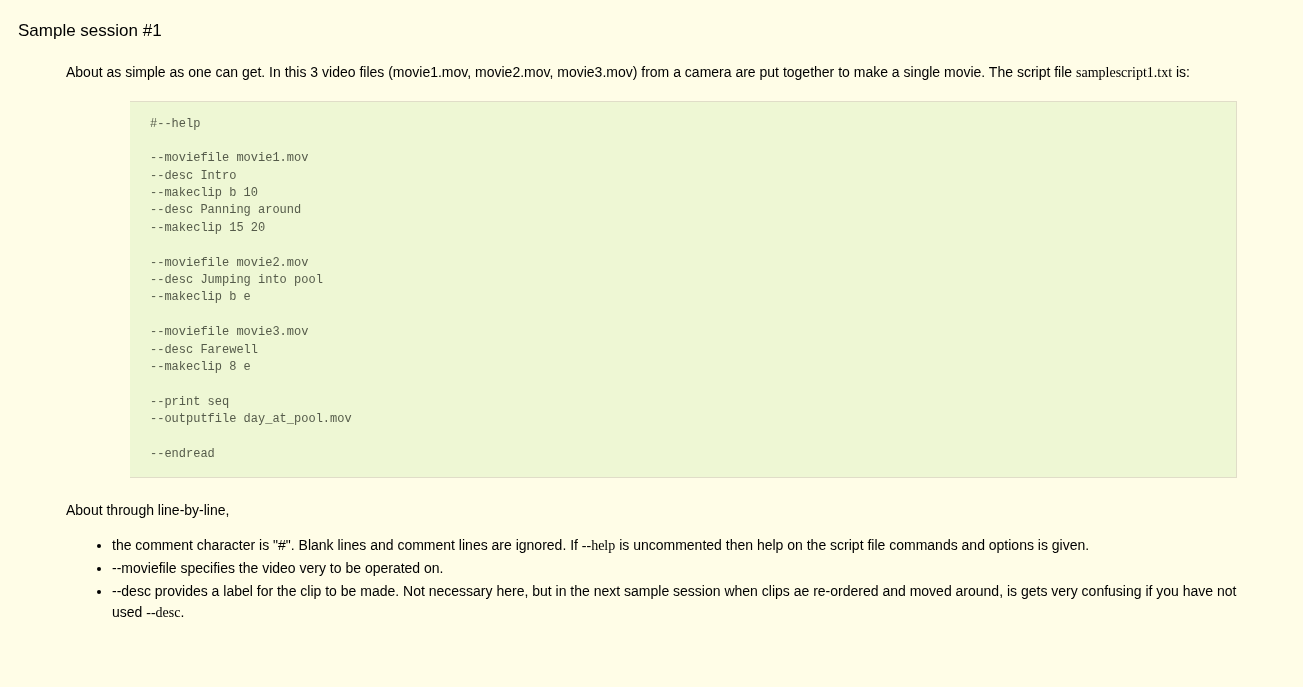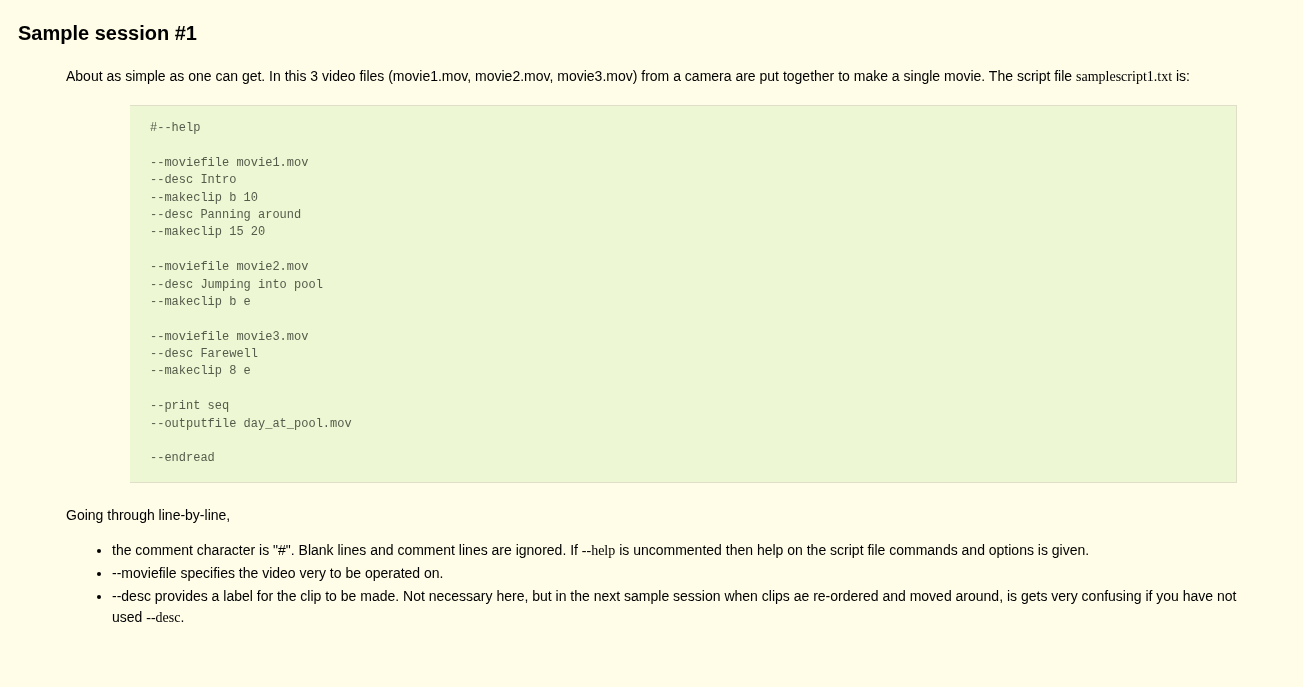--- a/index.html
+++ b/index.html
@@ -5,22 +5,22 @@
     body {
       background-color: #fffde7;
       font-family: Verdana, Geneva, sans-serif;
       font-size: 14px;
       color: #000;
       margin: 0;
       padding: 18px 18px 0 18px;
       line-height: 1.5;
     }
     h3 {
-      font-size: 20px;
-      font-weight: bold;
+      font-size: 17px;
+      font-weight: normal;
       margin: 0 0 18px 0;
     }
     .intro {
       margin-left: 48px;
       margin-right: 18px;
       margin-bottom: 18px;
     }
     code, .mono {
       font-family: Liberation Serif, serif;
       font-size: 14px;
@@ -77,21 +77,21 @@
 
 --moviefile movie3.mov
 --desc Farewell
 --makeclip 8 e
 
 --print seq
 --outputfile day_at_pool.mov
 
 --endread</pre>
 
-<p class="after">Going through line-by-line,</p>
+<p class="after">About through line-by-line,</p>
 
 <ul class="notes">
   <li>
     <span>the comment character is "#". Blank lines and comment lines are ignored. If </span><code>--help</code><span> is uncommented then help on the script file commands and options is given.</span>
   </li>
   <li>
     <span>--moviefile specifies the video very to be operated on.</span>
   </li>
   <li>
     <span>--desc provides a label for the clip to be made. Not necessary here, but in the next sample session when clips ae re-ordered and moved around, is gets very confusing if you have not used </span><code>--desc</code><span>.</span>

